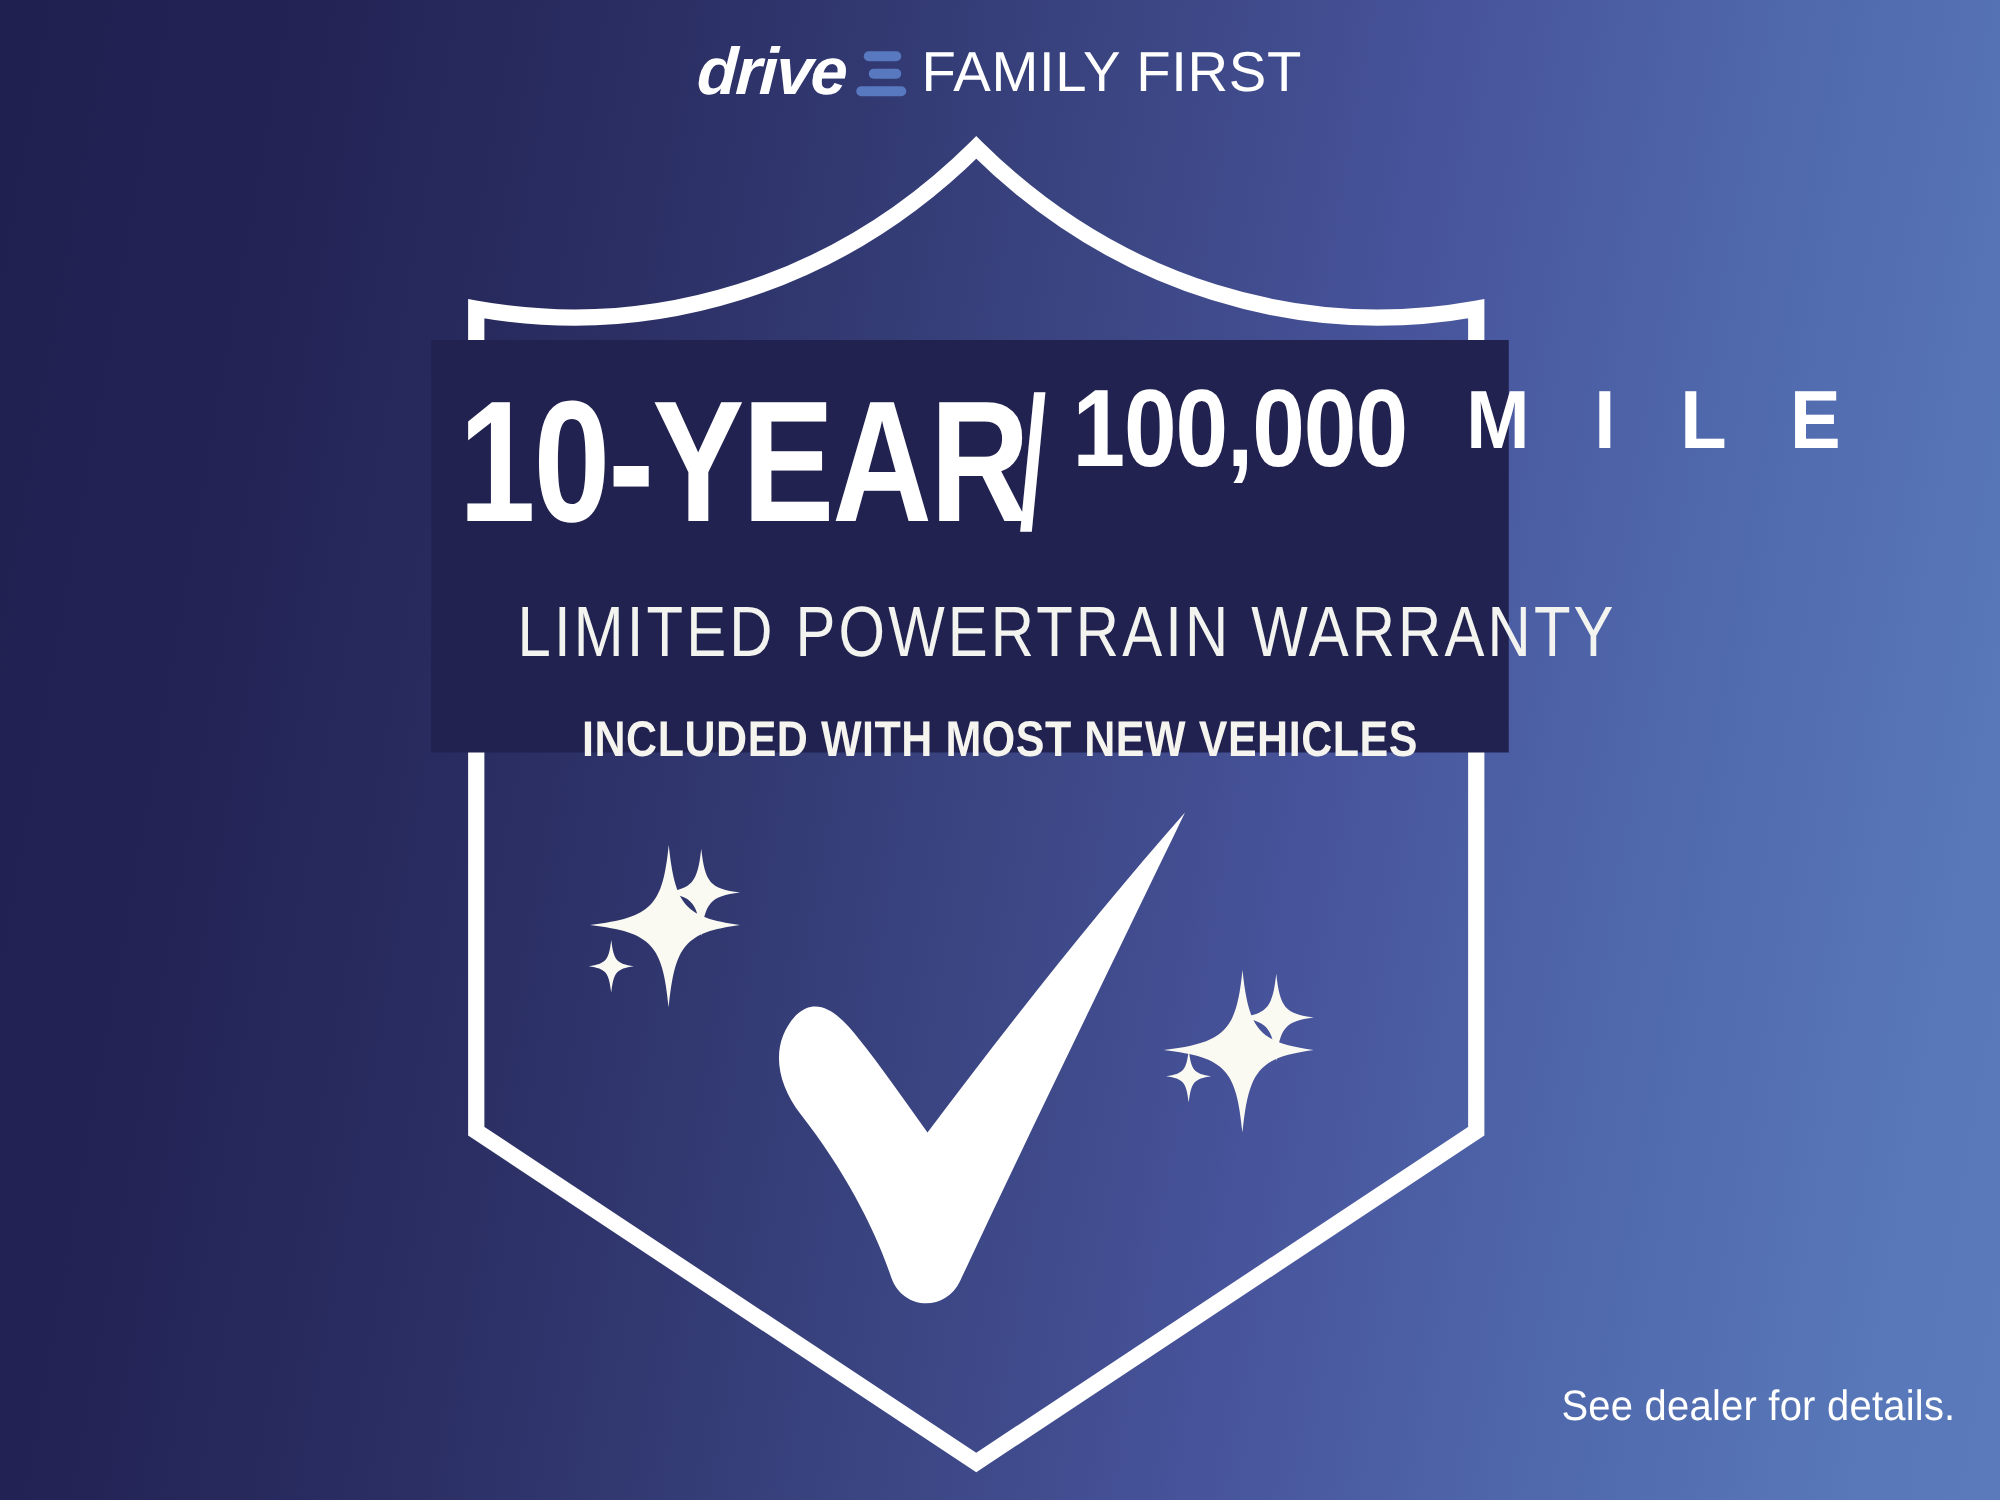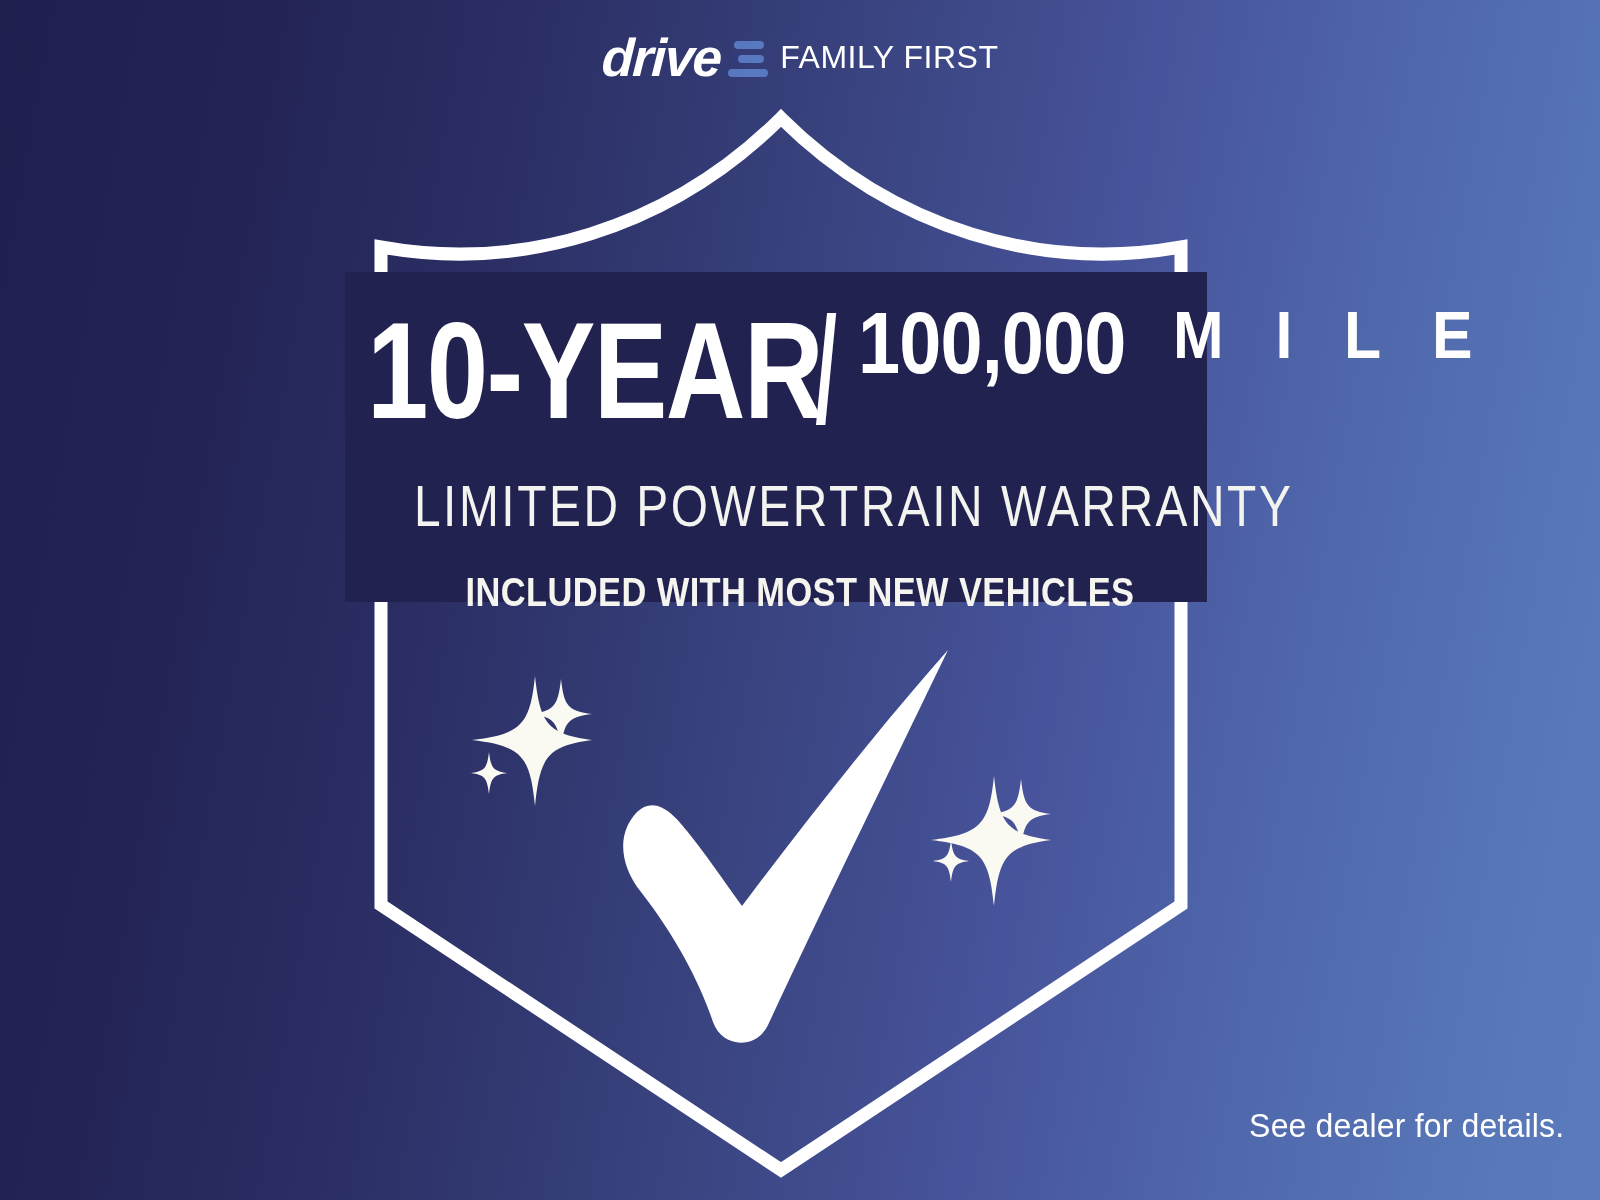--- a/index.html
+++ b/index.html
@@ -56,21 +56,21 @@
   .bar {
     height: 8px;
     border-radius: 4px;
     background: #5878c0;
   }
   .bar.b1 { width: 30px; margin-left: 6px; }
   .bar.b2 { width: 26px; margin-left: 10px; }
   .bar.b3 { width: 40px; margin-left: 0px; }
   #brand-tag {
     font-weight: 400;
-    font-size: 32px;
+    font-size: 45px;
     letter-spacing: 0.5px;
     color: #ffffff;
     line-height: 1;
   }
 
   
   #shield-svg {
     position: absolute;
     left: 0;
     top: 0;

